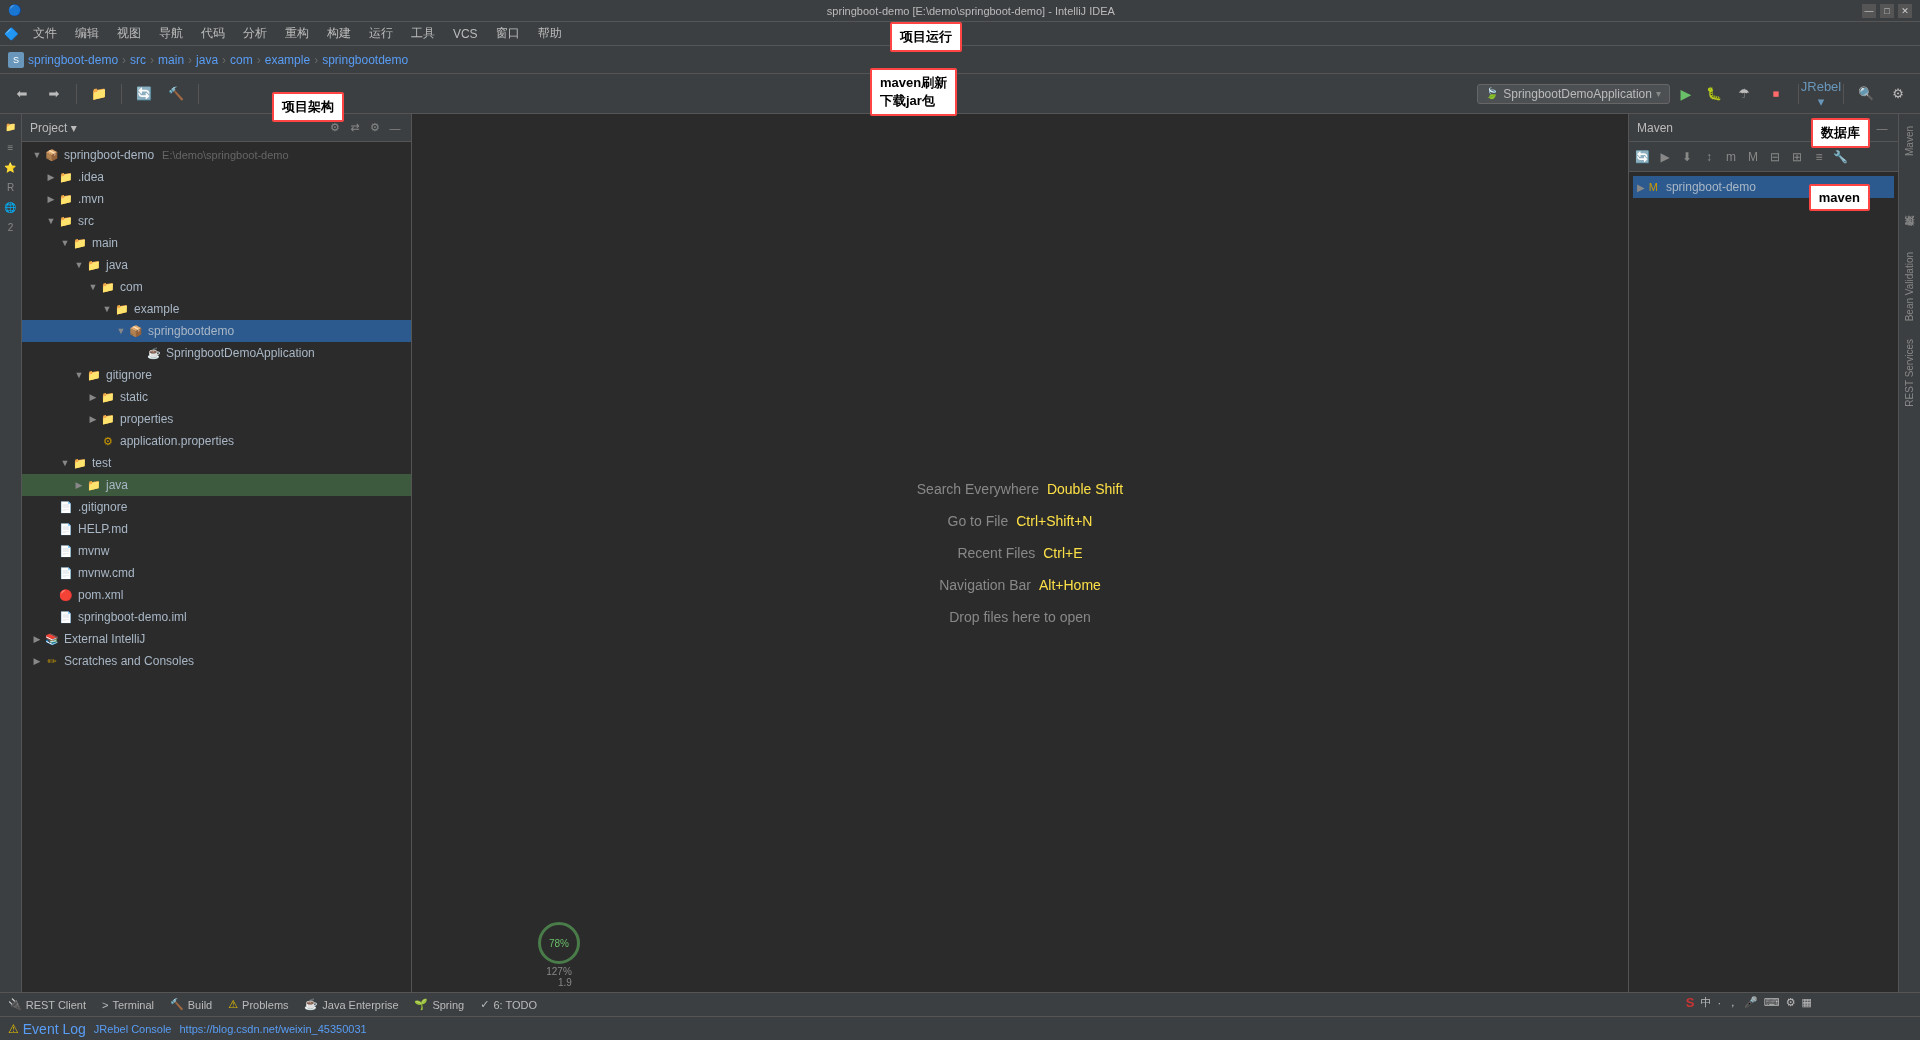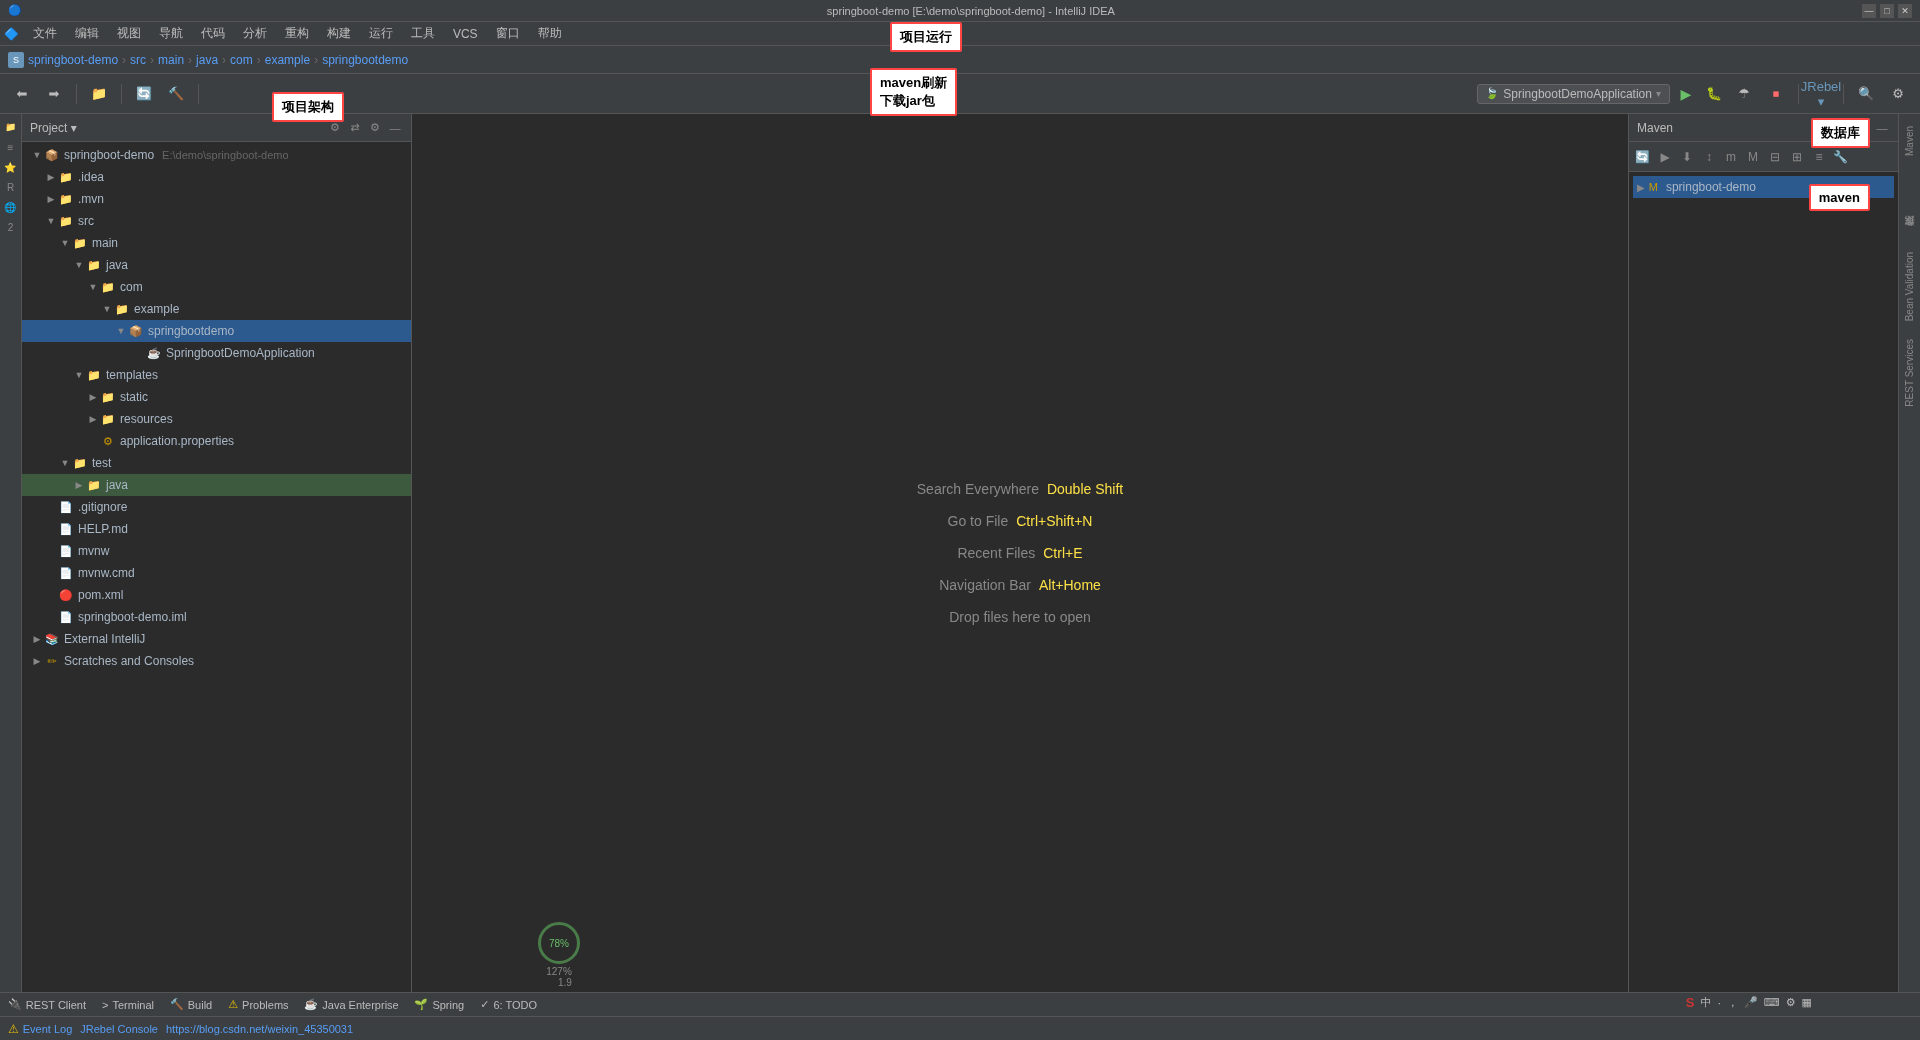--- a/index.html
+++ b/index.html
@@ -572,35 +572,35 @@
         <div class="tree-indent" style="width:106px;"></div>
         <span class="tree-arrow" style="width:14px;"></span>
         <span class="tree-icon" style="color:#6897bb;">☕</span>
         <span class="tree-label">SpringbootDemoApplication</span>
       </div>
 
       <div class="tree-item">
         <div class="tree-indent" style="width:46px;"></div>
         <span class="tree-arrow">▼</span>
         <span class="tree-icon" style="color:#6897bb;">📁</span>
-        <span class="tree-label">templates</span>
+        <span class="tree-label">gitignore</span>
       </div>
 
       <div class="tree-item">
         <div class="tree-indent" style="width:60px;"></div>
         <span class="tree-arrow">▶</span>
         <span class="tree-icon" style="color:#6897bb;">📁</span>
         <span class="tree-label">static</span>
       </div>
 
       <div class="tree-item">
         <div class="tree-indent" style="width:60px;"></div>
         <span class="tree-arrow">▶</span>
         <span class="tree-icon" style="color:#6897bb;">📁</span>
-        <span class="tree-label">resources</span>
+        <span class="tree-label">properties</span>
       </div>
 
       <div class="tree-item">
         <div class="tree-indent" style="width:60px;"></div>
         <span class="tree-arrow" style="width:14px;"></span>
         <span class="tree-icon" style="color:#cc9900;">⚙</span>
         <span class="tree-label">application.properties</span>
       </div>
 
       <div class="tree-item">
@@ -759,21 +759,21 @@
   </div>
   <div class="bottom-item">
     <span>✓</span>
     <span>6: TODO</span>
   </div>
 </div>
 
 <div class="status-bar">
   <span style="color:#e8c000;margin-right:4px;">⚠</span>
   <div class="status-right">
-    <span style="color:#589df6;font-size:11px;">Event Log</span>
+    <span style="color:#589df6;font-size:14px;">Event Log</span>
     <span style="color:#589df6;font-size:11px;">JRebel Console</span>
     <span style="color:#589df6;font-size:11px;">https://blog.csdn.net/weixin_45350031</span>
   </div>
 </div>
 
 <div class="annotation-box" style="top:92px;left:272px;">项目架构</div>
 
 <div class="annotation-box" style="top:22px;left:890px;text-align:center;">项目运行</div>
 
 <div class="annotation-box" style="top:68px;left:870px;white-space:pre-line;">maven刷新

